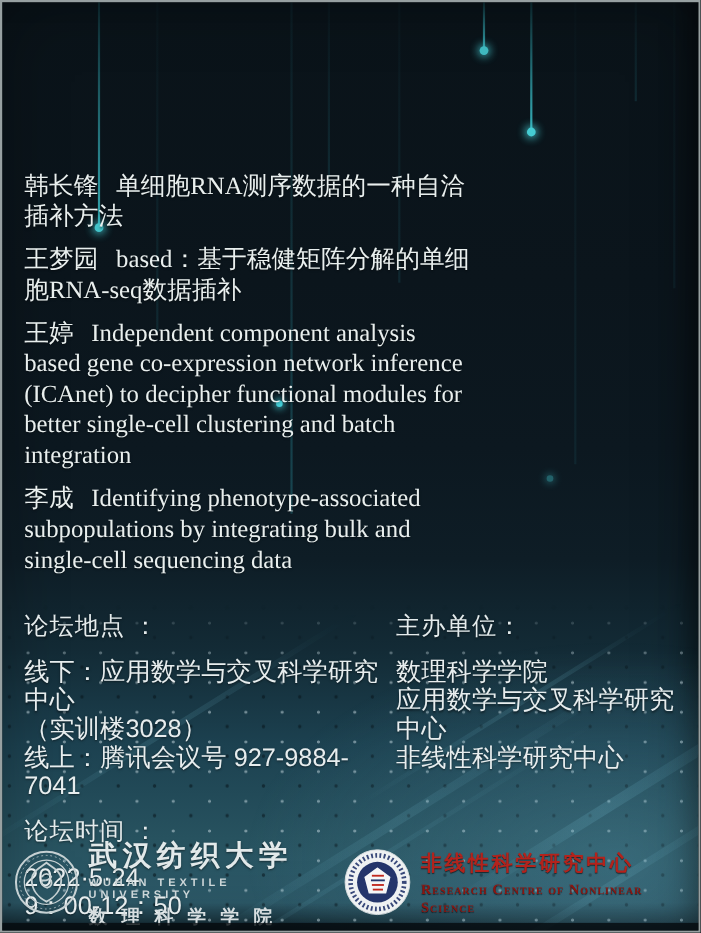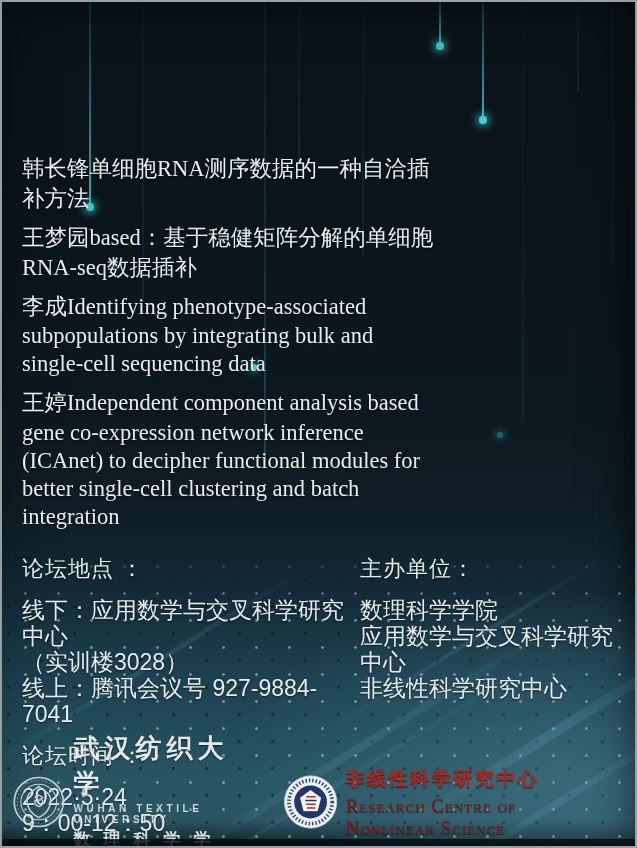--- a/index.html
+++ b/index.html
@@ -61,21 +61,21 @@
     color:#f0f4f3;text-shadow:0 1px 2px rgba(0,0,0,.5);white-space:nowrap;}
   .issue{display:flex;align-items:center;margin-left:22px;}
   .issue .one{font-size:60px;font-weight:700;line-height:40px;margin:0 8px;}
   .subtitle{margin-top:26px;font-size:37px;letter-spacing:1px;color:#eef3f2;
     text-shadow:0 1px 2px rgba(0,0,0,.5);}
 
   
   .talks{position:absolute;left:20px;top:153px;width:412px;}
   .talk{margin:0 0 11px;font-size:22.5px;line-height:1.24;color:#e9efee;
     text-shadow:0 1px 2px rgba(0,0,0,.45);}
-  .talk .speaker{margin-right:0;font-family:Liberation Mono, monospace;}
+  .talk .speaker{margin-right:16px;}
 
   
   .info{position:absolute;left:20px;top:552px;right:12px;display:flex;
     font-family:"Liberation Sans", sans-serif;text-shadow:0 1px 2px rgba(0,0,0,.5);}
   .info .col-left{width:338px;flex:0 0 338px;}
   .info .col-right{flex:1;}
   .info h3{margin:0 0 13px;font-size:22px;font-weight:400;color:#e4ebec;letter-spacing:1px;}
   .info p{margin:0;font-size:23px;line-height:26px;color:#e7edee;}
   .info .gap{margin-top:14px;}
   .info .date{margin-top:10px;}
@@ -86,21 +86,21 @@
   .logo-group{display:flex;align-items:center;}
   .logo-text{margin-left:8px;}
   .uni-cn{font-size:26px;font-weight:700;letter-spacing:5px;color:#e2e9ea;
     font-family:"Liberation Serif", serif;text-shadow:0 1px 2px rgba(0,0,0,.5);}
   .uni-en{font-size:10px;letter-spacing:3.6px;color:#ccd6d8;margin-top:2px;
     font-family:Liberation Sans, sans-serif;font-weight:700;}
   .school-cn{font-size:17px;letter-spacing:13px;color:#d7dee0;margin-top:3px;
     font-family:"Liberation Sans", sans-serif;font-weight:700;}
   .centre-cn{font-size:19px;font-weight:700;letter-spacing:2.5px;color:#b3231c;
     text-shadow:0 1px 1px rgba(0,0,0,.6);font-family:"Liberation Sans", sans-serif;}
-  .centre-en{font-size:19px;font-weight:400;color:#8c1510;margin-top:3px;
+  .centre-en{font-size:13px;font-weight:700;color:#8c1510;margin-top:3px;
     font-variant:small-caps;letter-spacing:1px;font-family:"Liberation Serif", serif;
     text-shadow:0 1px 1px rgba(0,0,0,.6);}
 </style>
 </head>
 <body>
 
 <div class="poster">
 
   <div class="bg-circuit">
     <b class="streak" style="left:-60px;top:120px;width:420px;height:5px;opacity:.5"></b>
@@ -128,24 +128,24 @@
 
 
   <section class="talks">
     <p class="talk">
       <span class="speaker">韩长锋</span><span>单细胞RNA测序数据的一种自洽插补方法</span>
     </p>
     <p class="talk">
       <span class="speaker">王梦园</span><span>based：基于稳健矩阵分解的单细胞RNA-seq数据插补</span>
     </p>
     <p class="talk">
+      <span class="speaker">王婷</span><span>Independent component analysis based gene co-expression network inference (ICAnet) to decipher functional modules for better single-cell clustering and batch integration</span>
+    </p>
+    <p class="talk">
       <span class="speaker">李成</span><span>Identifying phenotype-associated subpopulations by integrating bulk and single-cell sequencing data</span>
-    </p>
-    <p class="talk">
-      <span class="speaker">王婷</span><span>Independent component analysis based gene co-expression network inference (ICAnet) to decipher functional modules for better single-cell clustering and batch integration</span>
     </p>
   </section>
 
   <section class="info">
     <div class="col-left">
       <h3>论坛地点 ：</h3>
       <p>线下：应用数学与交叉科学研究中心</p>
       <p>（实训楼3028）</p>
       <p>线上：腾讯会议号 927-9884-7041</p>
       <h3 class="gap">论坛时间 ：</h3>

